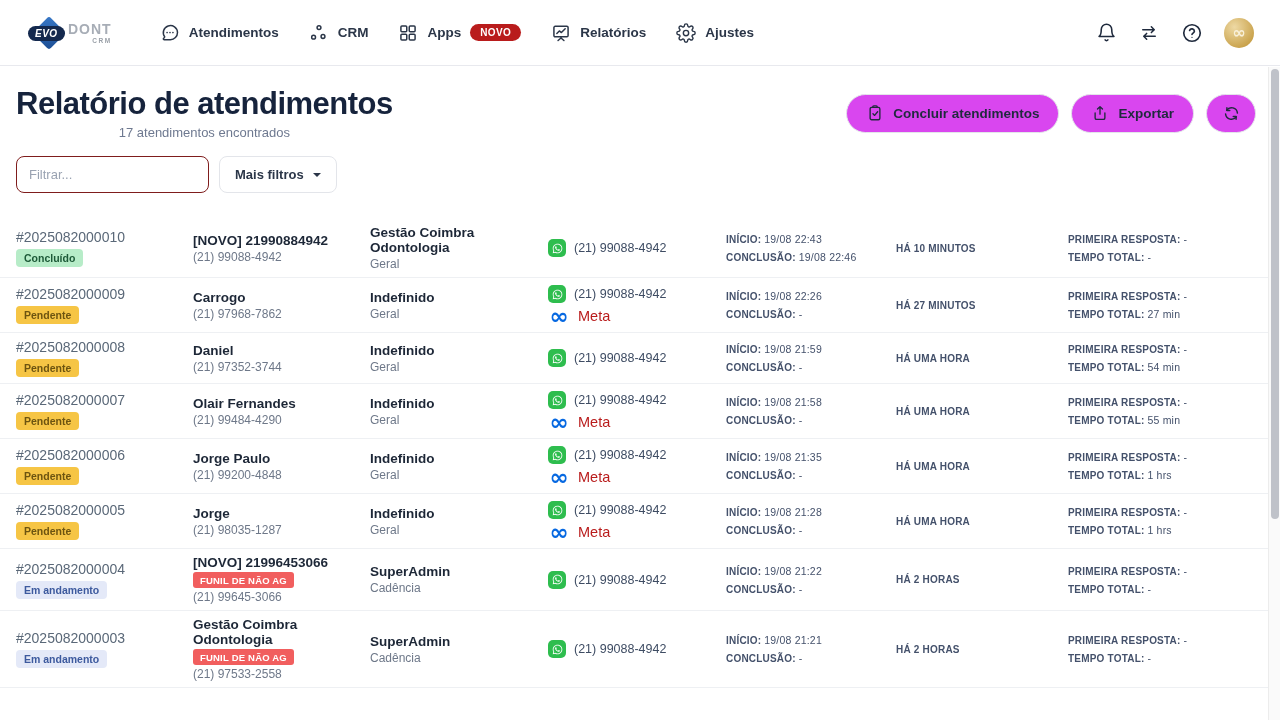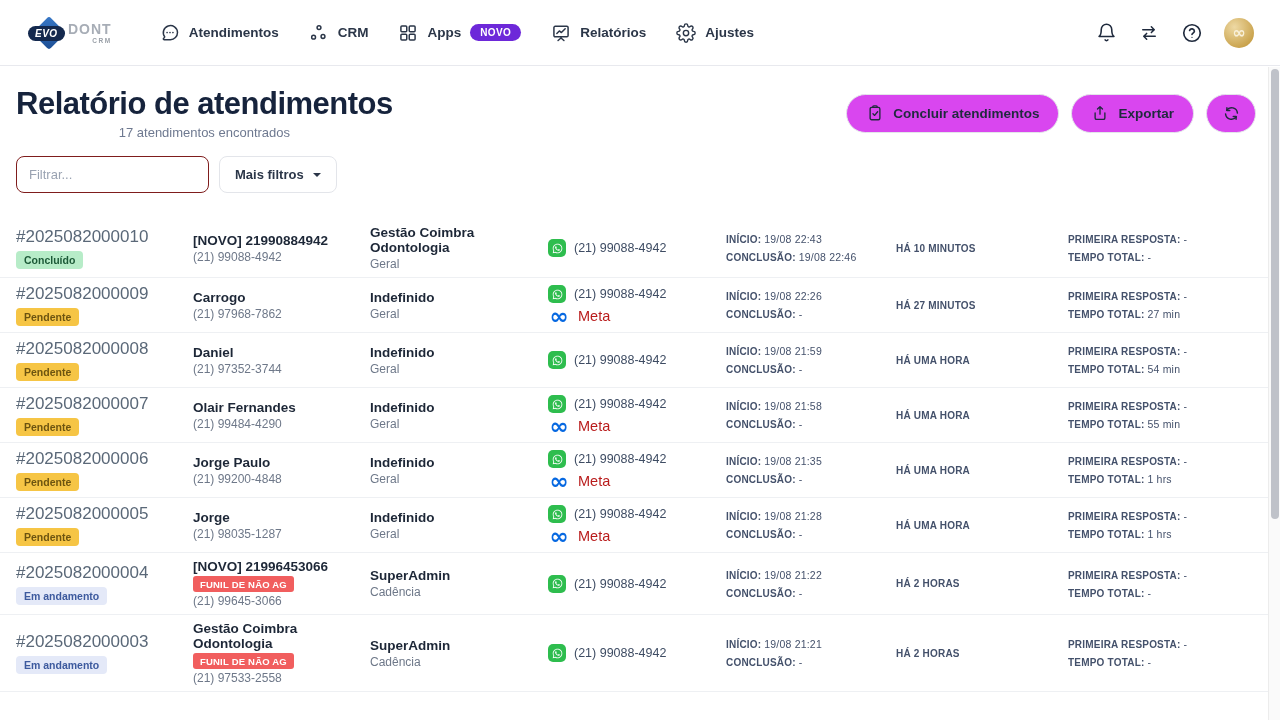--- a/index.html
+++ b/index.html
@@ -16,21 +16,21 @@
   .evo-pill { position:absolute; left:0; top:14px; background:#14294e; color:#fff;
     font-size:10px; font-weight:700; font-style:italic; padding:2px 7px; border-radius:9px; letter-spacing:.5px; }
   .logo-text { display:flex; flex-direction:column; margin-left:-4px; }
   .dont { color:#a7adb6; font-weight:700; font-size:14px; letter-spacing:1px; }
   .crm-sub { color:#9aa0a8; font-size:6.5px; font-weight:700; letter-spacing:1.5px; align-self:flex-end; }
   .nav-items { display:flex; align-items:center; gap:30px; }
   .nav-item { display:flex; align-items:center; gap:9px; font-size:13.5px; font-weight:700;
     color:#2b3648; cursor:pointer; }
   .nicon { display:flex; color:#2b3648; }
   .nicon svg { stroke:#2b3648; }
-  .novo-badge { background:#6d28d9; color:#fff; font-size:10px; font-weight:700;
+  .novo-badge { background:#b91c1c; color:#fff; font-size:10px; font-weight:700;
     padding:3px 10px; border-radius:10px; letter-spacing:.4px; }
   .nav-right { margin-left:auto; display:flex; align-items:center; gap:21px; }
   .nav-iconbtn { display:flex; cursor:pointer; }
   .avatar { width:30px; height:30px; border-radius:50%;
     background:radial-gradient(circle at 35% 30%, #eed9a4, #c9a24b 75%);
     display:flex; align-items:center; justify-content:center; color:#f8f0da;
     font-size:16px; font-weight:700; cursor:pointer; font-family:"DejaVu Sans",sans-serif; }
 
   
   .content { padding:20px 24px 0 16px; }
@@ -58,21 +58,21 @@
   .table { margin-top:26px; width:1268px; }
   .thead, .trow { display:grid; grid-template-columns:177px 177px 178px 178px 170px 172px 1fr;
     padding-left:16px; padding-right:6px; }
   .thead { background:#f7f8fb; padding-top:8px; padding-bottom:8px; align-items:center;
     border-bottom:1px solid #eceef2; }
   .th { font-size:12px; font-weight:500; color:#3f4c63; }
   .th-wrap { max-width:76px; line-height:1.3; }
   .trow { padding-top:6px; padding-bottom:6px; border-bottom:1px solid #eef0f3;
     align-items:center; min-height:41px; cursor:pointer; }
   .cell { display:flex; flex-direction:column; align-items:flex-start; gap:2px; justify-content:center; }
-  .protocol { font-size:17px; color:#5a6878; }
+  .protocol { font-size:14px; color:#5a6878; }
   .badge { font-size:10.5px; font-weight:700; padding:3px 8px; border-radius:4px; margin-top:2px; }
   .badge-done { background:#b7ecc8; color:#1d5a38; }
   .badge-pending { background:#f6c545; color:#6d5410; }
   .badge-progress { background:#e4e9f8; color:#3d5a9e; }
   .cname { font-size:13.5px; font-weight:700; color:#1d2737; }
   .csub { font-size:12px; color:#6e7889; }
   .ctag { background:#f15e5e; color:#fff; font-size:9.5px; font-weight:700; padding:2.5px 7px;
     border-radius:3px; letter-spacing:.2px; max-width:153px; white-space:nowrap; overflow:hidden; }
   .uname { font-size:13.5px; font-weight:700; color:#1d2737; }
   .usub { font-size:12px; color:#6e7889; }

